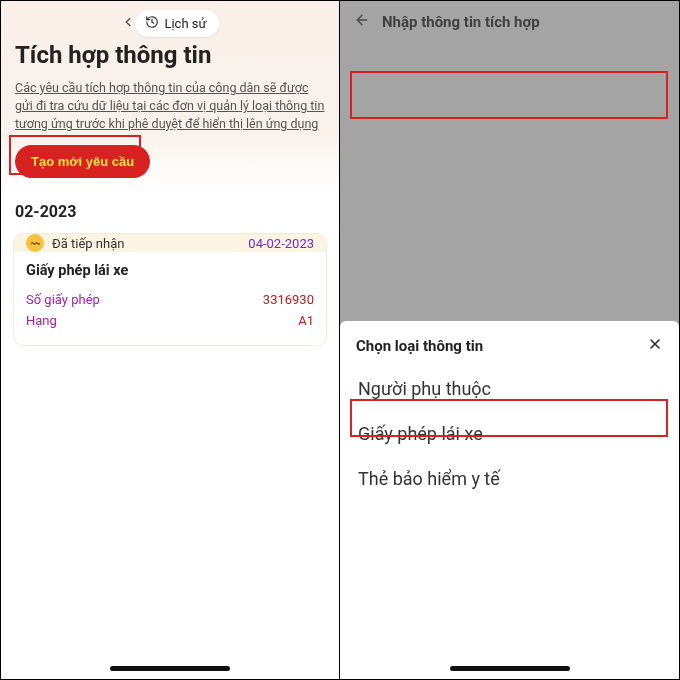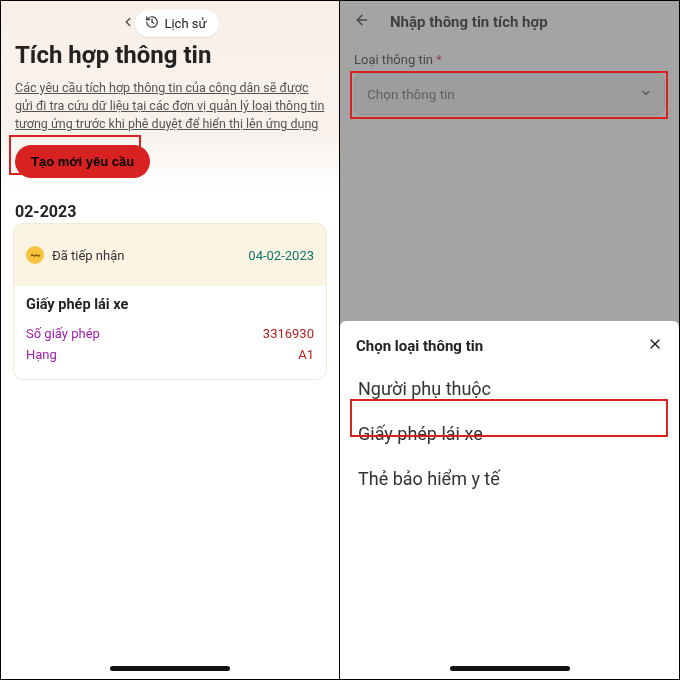--- a/index.html
+++ b/index.html
@@ -30,54 +30,54 @@
   .back-arrow { font-size: 16px; color: #444; font-weight: 500; }
   .history-pill {
     background: #fff; border-radius: 16px; padding: 5px 12px 5px 10px;
     display: flex; align-items: center; gap: 5px;
     font-size: 13px; color: #222;
     box-shadow: 0 1px 2px rgba(0,0,0,0.08);
   }
   .title-lg { font-size: 24px; font-weight: 700; color: #222; margin-top: 4px; }
   .desc { font-size: 12.5px; color: #555; line-height: 1.45; margin-top: 10px; text-decoration: underline; }
   .create-btn {
-    background: #d82222; color: #000000; border: none;
+    background: #d82222; color: #fde047; border: none;
     border-radius: 20px; padding: 9px 16px; font-size: 13px; font-weight: 600;
     margin-top: 12px; cursor: pointer;
   }
   .hl-red { position: absolute; border: 2px solid #d82222; pointer-events: none; }
   .hl-left-btn { left: 8px; top: 134px; width: 132px; height: 40px; }
 
-  .section-month { font-size: 16px; font-weight: 700; color: #222; padding: 12px 14px 2px; }
+  .section-month { font-size: 16px; font-weight: 700; color: #222; padding: 12px 14px 12px; }
   .card {
     margin: 0 12px; background: #fcfaf4; border: 1px solid #f0ead9;
     border-radius: 10px; overflow: hidden;
   }
   .card-head {
     display: flex; align-items: center; justify-content: space-between;
-    padding: 22px 12px; background: #fbf4e3;
+    padding: 0 12px; background: #fbf4e3;
   }
   .status-left { display: flex; align-items: center; gap: 8px; }
   .status-icon {
     width: 18px; height: 18px; border-radius: 50%;
     background: #f7c23e; display: flex; align-items: center; justify-content: center;
   }
   .status-icon svg { width: 11px; height: 11px; }
   .status-text { font-size: 13px; color: #333; }
-  .status-date { font-size: 13px; color: #0f766e; }
+  .status-date { font-size: 13px; color: #6d28d9; }
   .card-body { padding: 10px 12px 14px; background: #fff; }
   .card-title { font-size: 14.5px; font-weight: 700; color: #222; margin-bottom: 10px; }
   .row { display: flex; justify-content: space-between; font-size: 13px; padding: 3px 0; }
   .row .k { color: #a21caf; }
   .row .v { color: #b91c1c; }
 
   .home-ind { position: absolute; bottom: 8px; left: 50%; transform: translateX(-50%);
     width: 120px; height: 5px; background: #111; border-radius: 3px; }
   .r-header {
-    display: flex; align-items: center; gap: 20px;
+    display: flex; align-items: center; gap: 12px;
     padding: 10px 14px; position: relative; z-index: 1;
     background: rgba(255,255,255,0.0);
   }
   .r-header .back { font-size: 18px; color: #333; }
   .r-header .title { font-size: 15px; font-weight: 700; color: #222; }
   .r-form { padding: 10px 14px; position: relative; z-index: 1; }
   .label { font-size: 13px; color: #333; margin-bottom: 6px; }
   .label .req { color: #d33; }
   .select-box {
     background: #efefef; border: 1px solid #d7d7d7; border-radius: 8px;
@@ -175,33 +175,20 @@
     <div class="right-bg-content">
       <div class="r-header">
         <span class="back">
           <svg width="16" height="16" viewBox="0 0 24 24" fill="none" stroke="#333" stroke-width="2.2" stroke-linecap="round" stroke-linejoin="round">
               <line x1="19" y1="12" x2="5" y2="12"></line>
               <polyline points="12 19 5 12 12 5"></polyline>
             </svg>
         </span>
         <span class="title">Nhập thông tin tích hợp</span>
       </div>
-      <div class="r-form">
-        <div class="label">
-          <span>Loại thông tin</span> <span class="req">*</span>
-        </div>
-        <div class="select-box">
-          <span>Chọn thông tin</span>
-          <span class="chev">
-            <svg width="12" height="12" viewBox="0 0 24 24" fill="none" stroke="#555" stroke-width="2.5" stroke-linecap="round" stroke-linejoin="round">
-                <polyline points="6 9 12 15 18 9"></polyline>
-              </svg>
-          </span>
-        </div>
-      </div>
     </div>
     <div class="dim2"></div>
     <div class="hl-right-select"></div>
 
     <div class="sheet">
       <div class="sheet-head">
         <span class="sheet-title">Chọn loại thông tin</span>
         <span class="close">
           <svg width="16" height="16" viewBox="0 0 24 24" fill="none" stroke="#222" stroke-width="2.2" stroke-linecap="round">
               <line x1="18" y1="6" x2="6" y2="18"></line>

